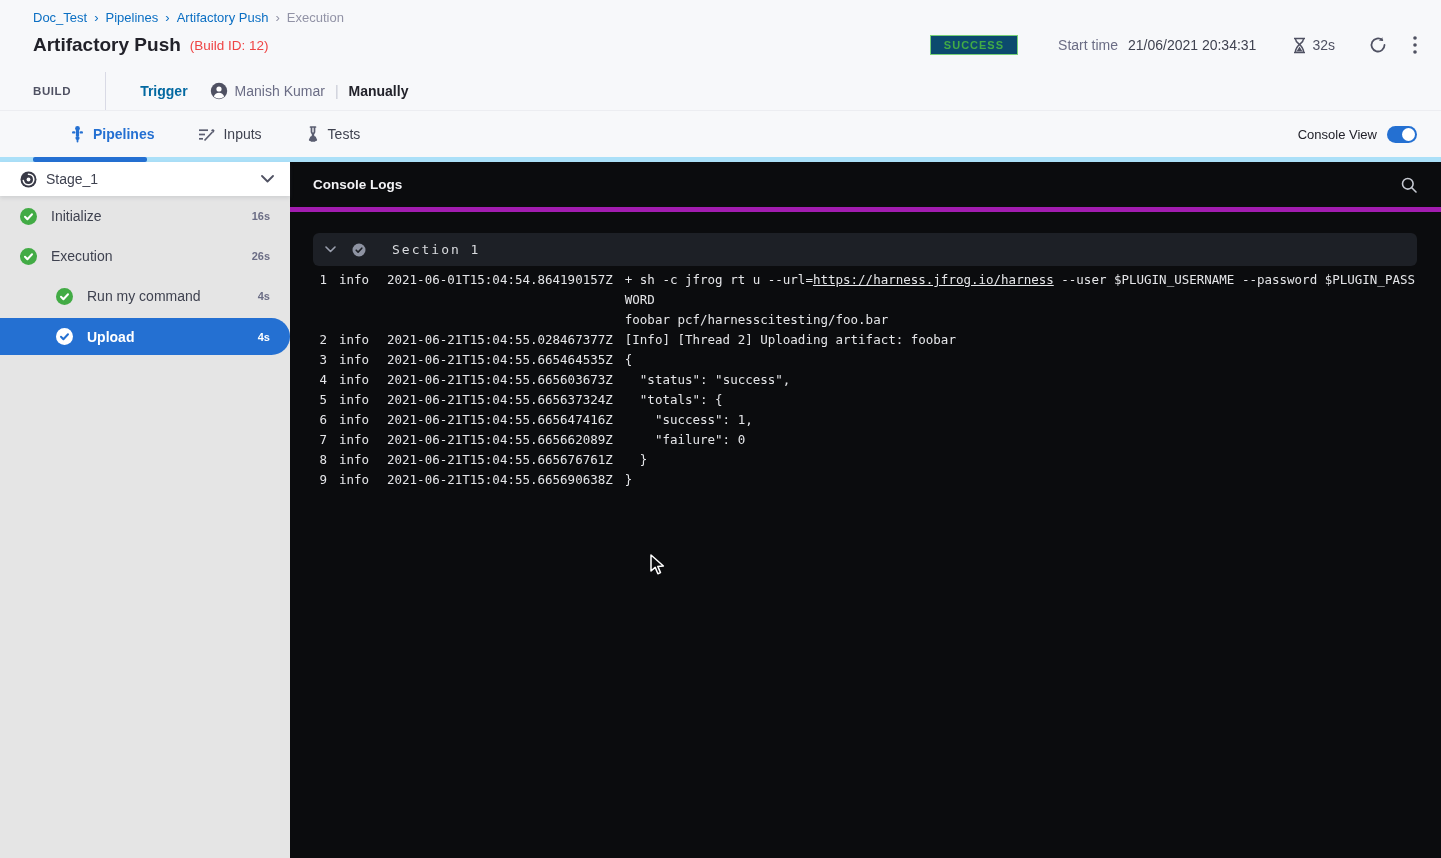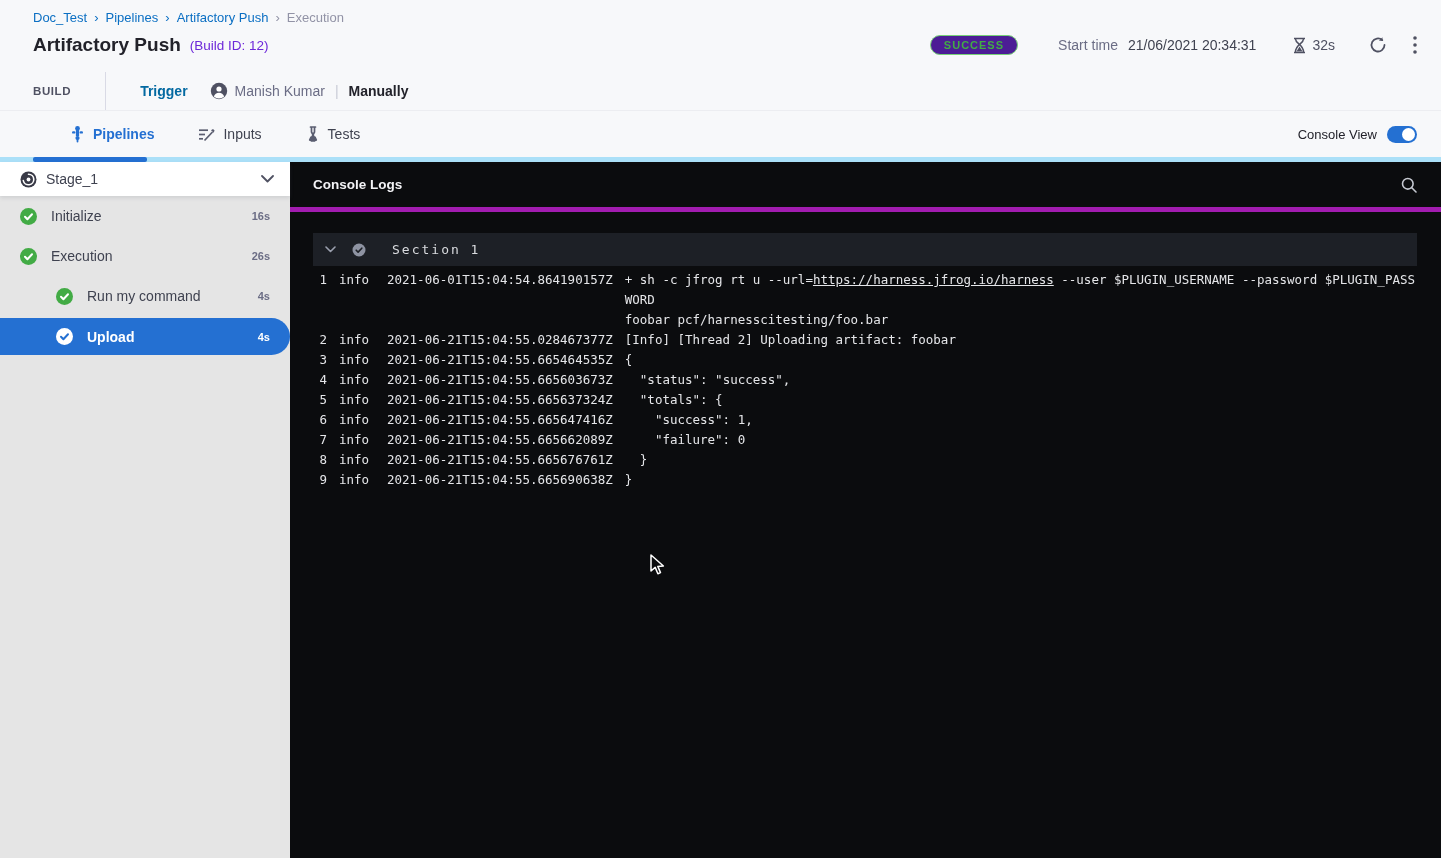--- a/index.html
+++ b/index.html
@@ -8,24 +8,24 @@
 
   
   .hdr { background:#F7F8FA; padding:10px 24px 0 33px; height:110px; }
   .crumbs { font-size:13px; display:flex; align-items:center; gap:7px; }
   .crumb-link { color:#0B6FC3; text-decoration:none; cursor:pointer; }
   .crumb-sep { color:#0B6FC3; font-size:13px; }
   .crumb-cur { color:#9293A6; }
   .crumb-sep.last { color:#9293A6; }
   .title-row { display:flex; align-items:center; margin-top:9px; }
   .page-title { font-size:19px; font-weight:700; color:#22222A; }
-  .build-id { font-size:13.5px; color:#6d28d9; margin-left:9px; }
+  .build-id { font-size:13.5px; color:#ef4444; margin-left:9px; }
   .title-right { margin-left:auto; display:flex; align-items:center; }
   .badge { border:1.6px solid #77D177; color:#42AB45; font-size:11px; font-weight:700;
-           letter-spacing:1px; border-radius:10px; padding:3px 13px; background:#4c1d95; }
+           letter-spacing:1px; border-radius:0; padding:3px 13px; background:#0c4a6e; }
   .st-label { color:#6B6D85; font-size:14px; margin-left:40px; }
   .st-val { color:#3F4250; font-size:14px; margin-left:10px; }
   .dur-wrap { display:flex; align-items:center; margin-left:36px; gap:5px; color:#4F5162; font-size:14px; }
   .icon-btn { background:none; border:none; cursor:pointer; display:flex; align-items:center; justify-content:center; }
   .refresh-btn { margin-left:34px; }
   .kebab-btn { margin-left:26px; }
   .build-row { display:flex; align-items:center; margin-top:16px; }
   .build-label { font-size:11.5px; font-weight:700; letter-spacing:.6px; color:#4F5162; }
   .vdiv { width:1px; height:38px; background:#D9DAE5; margin:0 34px; align-self:center; }
   .trigger-label { font-size:14px; font-weight:700; color:#0369a1; margin-right:22px; }
@@ -69,21 +69,21 @@
   .side-item.sel .dur { color:#fff; }
   .side-item.sel .chk circle { fill:#fff; }
   .side-item.sel .chk path { stroke:#2470D2; }
 
   
   .console { flex:1; background:#0B0C0E; display:flex; flex-direction:column; }
   .console-hdr { height:50px; display:flex; align-items:center; padding:0 24px 0 23px;
                  border-bottom:5px solid #a21caf; flex:none; }
   .console-title { color:#F3F3F6; font-size:13.5px; font-weight:700; }
   .search-btn { margin-left:auto; }
-  .section-bar { margin:21px 24px 0 23px; height:33px; background:#1D2026; border-radius:0;
+  .section-bar { margin:21px 24px 0 23px; height:33px; background:#1D2026; border-radius:6px;
                  display:flex; align-items:center; padding:0 12px; cursor:pointer; flex:none; }
   .section-check { margin-left:16px; display:flex; }
   .section-label { margin-left:26px; font-family:"DejaVu Sans Mono", monospace; font-size:13px;
                    letter-spacing:2px; color:#D8DADE; }
   .logs { margin-top:4px; padding-left:23px; padding-right:24px; }
   .log-row { display:flex; font-family:"DejaVu Sans Mono", monospace; font-size:12.5px;
              line-height:20px; color:#E5E6E9; }
   .log-row .ln { width:14px; text-align:right; flex:none; }
   .log-row .lvl { width:30px; margin-left:12px; flex:none; }
   .log-row .ts { margin-left:18px; flex:none; }

